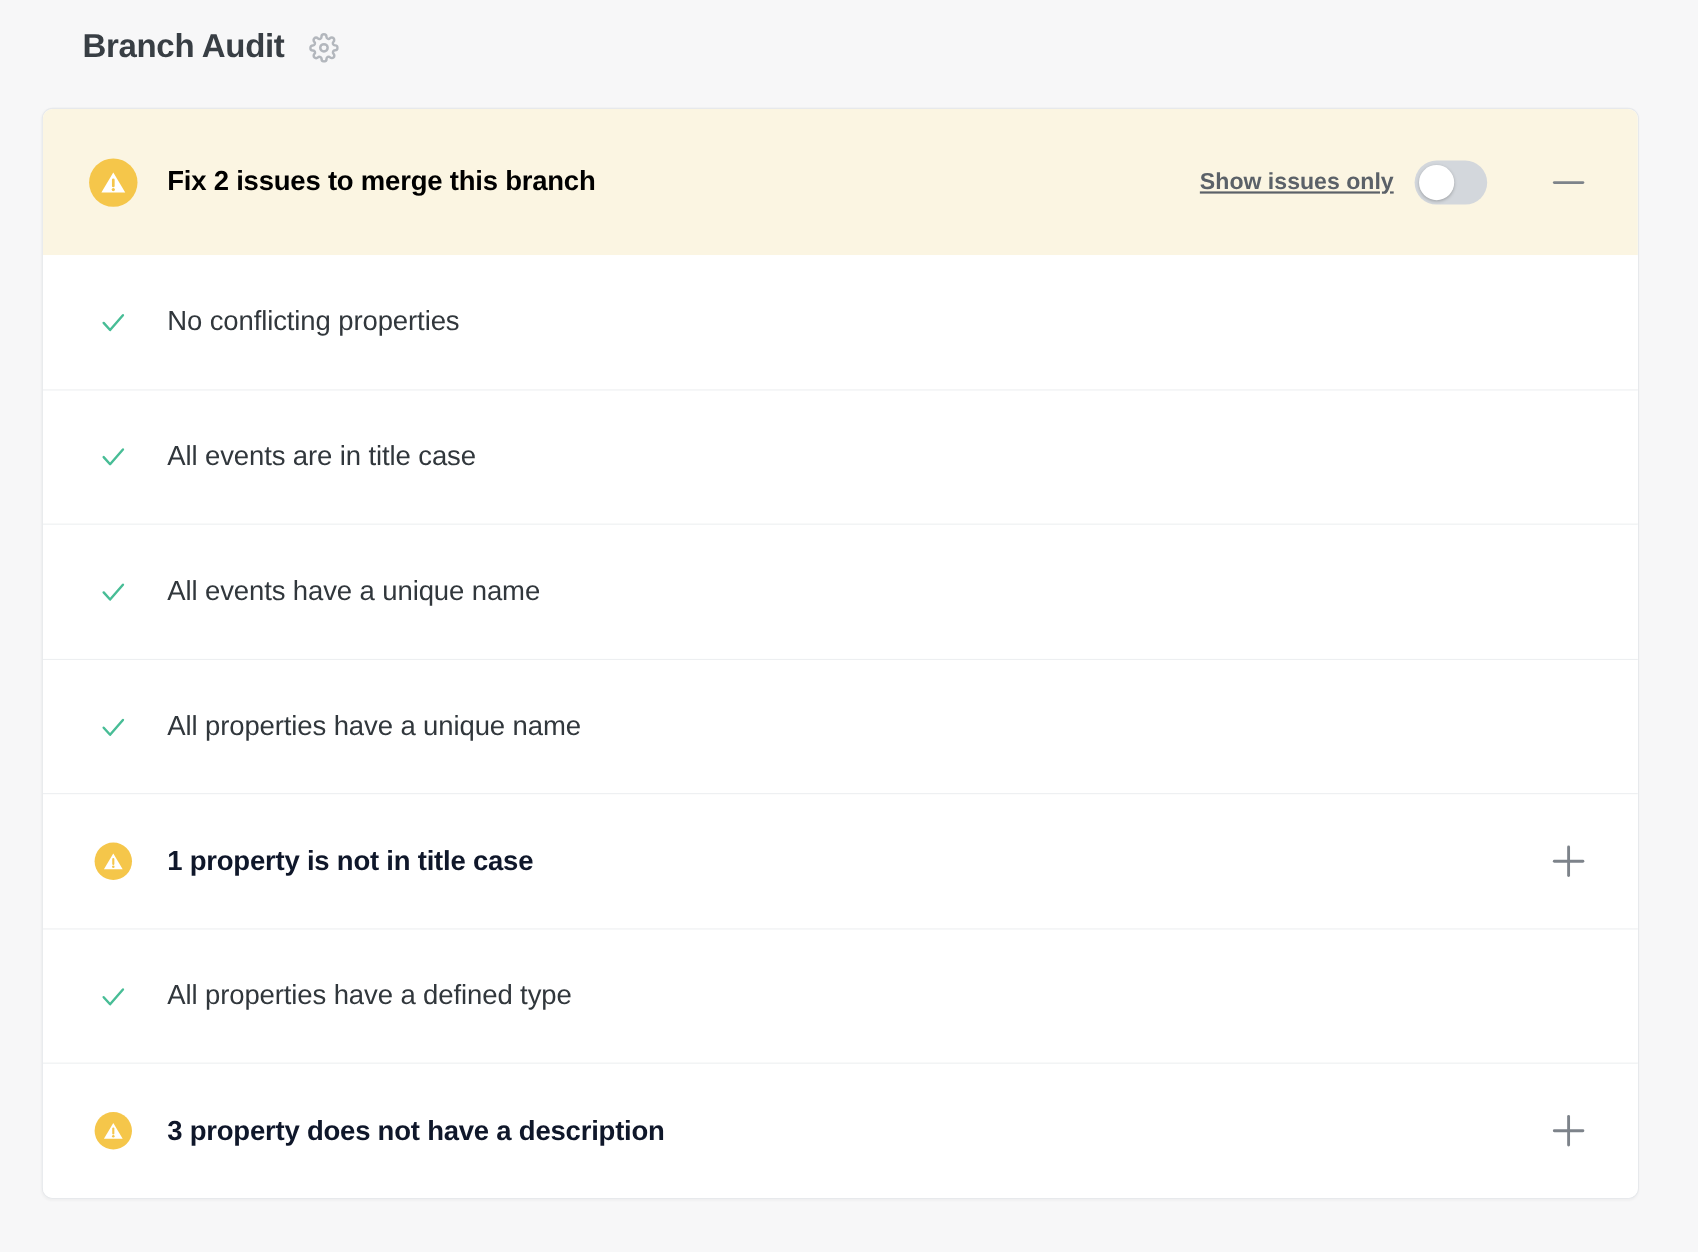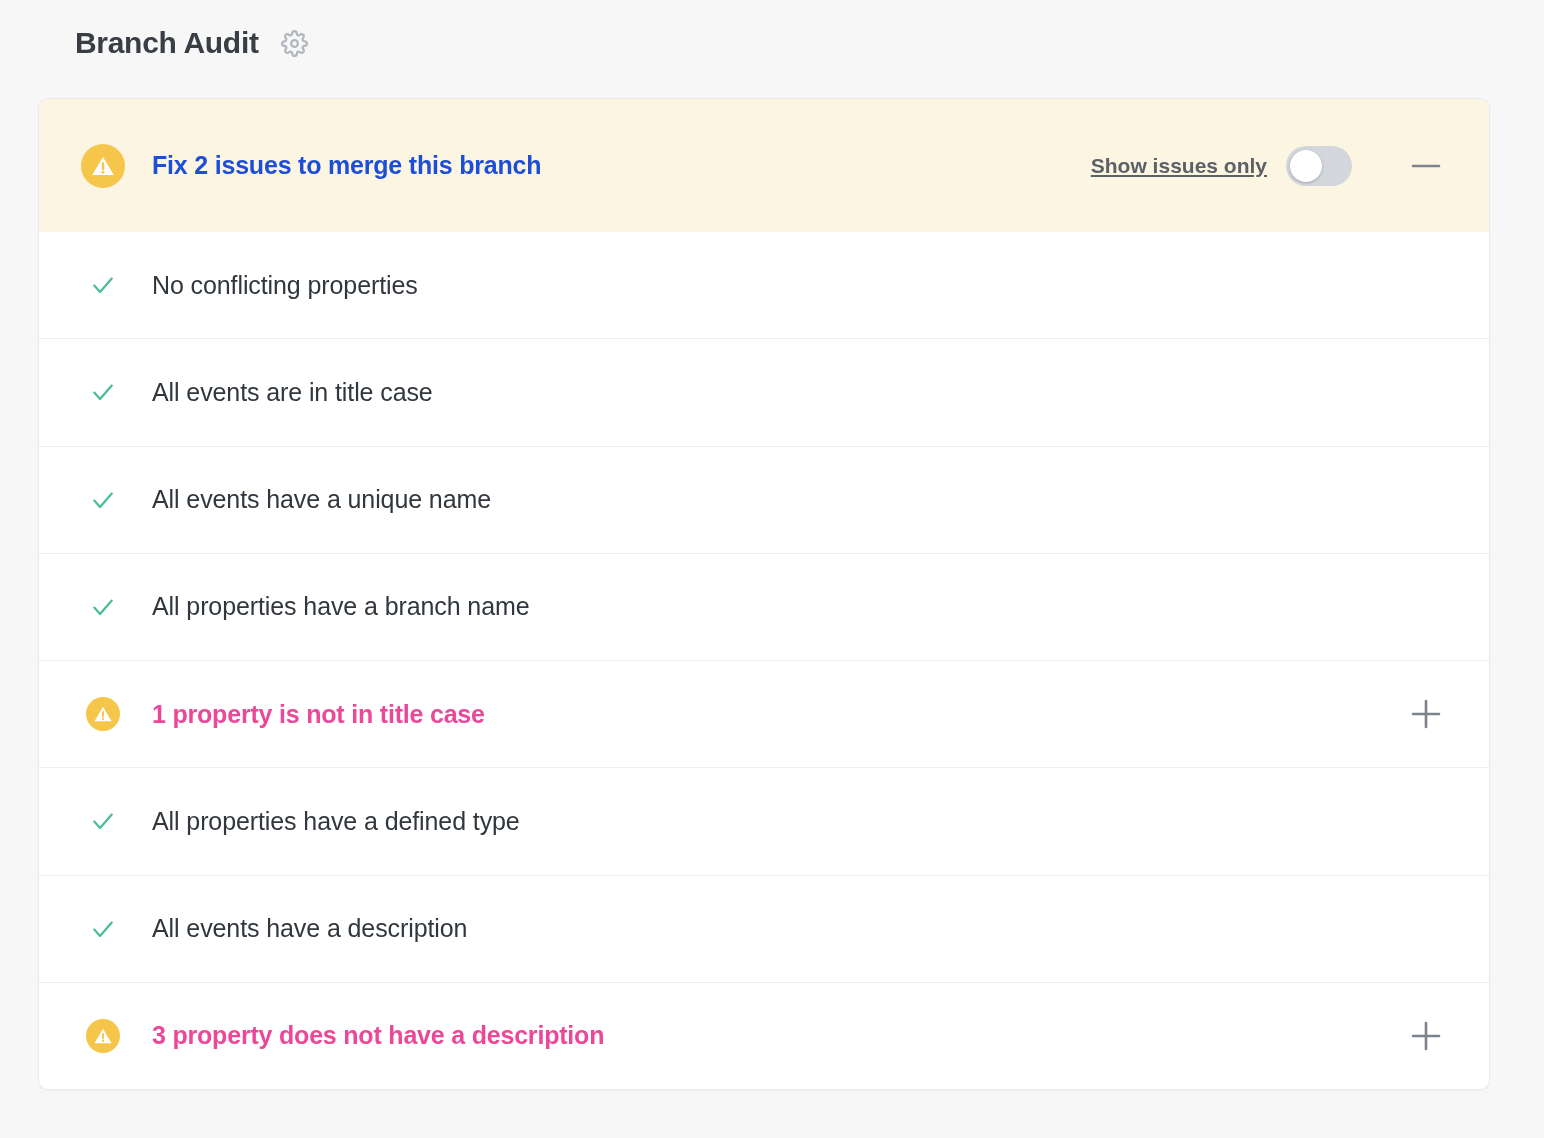--- a/index.html
+++ b/index.html
@@ -50,21 +50,21 @@
   }
   .warn-circle {
     border-radius: 50%;
     background: #f5c64a;
     display: flex; align-items: center; justify-content: center;
   }
   .warn-circle.lg { width: 44px; height: 44px; }
   .warn-circle.sm { width: 34px; height: 34px; }
   .banner-title {
     margin-left: 26px;
-    font-size: 25px; font-weight: 700; color: #1d4ed8;
+    font-size: 25px; font-weight: 700; color: #000000;
     letter-spacing: -0.2px;
   }
   .banner-spacer { flex: 1; }
   .toggle-label {
     font-size: 21px; font-weight: 700; color: #5b6168;
     margin-right: 19px;
     text-decoration: underline;
   }
   .toggle {
     position: relative;
@@ -94,21 +94,21 @@
     padding: 0 47px 0 41px;
     border-top: 1px solid #edeff1;
     background: #ffffff;
   }
   .row:first-child { border-top: none; }
   .row-label {
     margin-left: 26px;
     font-size: 25px; color: #31373c; font-weight: 400;
     letter-spacing: -0.1px;
   }
-  .row.warning .row-label { font-weight: 700; color: #ec4899; letter-spacing: -0.2px; }
+  .row.warning .row-label { font-weight: 700; color: #0f172a; letter-spacing: -0.2px; }
   .row-spacer { flex: 1; }
   .expand-btn {
     width: 32px; height: 32px; flex: none;
     display: flex; align-items: center; justify-content: center;
     color: #7d838a; cursor: pointer; background: none; border: none; padding: 0;
   }
   .check-icon { color: #48bd96; }
 </style>
 </head>
 <body>
@@ -217,21 +217,21 @@
   </div>
         <div class="row pass">
     <div class="icon-cell">
       <span class="check-icon status-pass" style="display:flex;">
         <svg width="28" height="28" viewBox="0 0 24 24" fill="none" stroke="currentColor" stroke-width="1.9" stroke-linecap="round" stroke-linejoin="round">
           <polyline points="4.5 12.5 9.5 18 19.5 6.5"></polyline>
         </svg>
       </span>
 
     </div>
-    <div class="row-label">All properties have a branch name</div>
+    <div class="row-label">All properties have a unique name</div>
     <div class="row-spacer"></div>
     <button class="expand-btn" style="visibility:hidden;">
       <span style="display:flex;">
         <svg width="32" height="32" viewBox="0 0 32 32">
           <line x1="3" y1="16" x2="29" y2="16" stroke="currentColor" stroke-width="2.6" stroke-linecap="round"></line>
           <line x1="16" y1="3" x2="16" y2="29" stroke="currentColor" stroke-width="2.6" stroke-linecap="round"></line>
         </svg>
       </span>
     </button>
   </div>
@@ -270,40 +270,20 @@
     <div class="row-spacer"></div>
     <button class="expand-btn" style="visibility:hidden;">
       <span style="display:flex;">
         <svg width="32" height="32" viewBox="0 0 32 32">
           <line x1="3" y1="16" x2="29" y2="16" stroke="currentColor" stroke-width="2.6" stroke-linecap="round"></line>
           <line x1="16" y1="3" x2="16" y2="29" stroke="currentColor" stroke-width="2.6" stroke-linecap="round"></line>
         </svg>
       </span>
     </button>
   </div>
-        <div class="row pass">
-    <div class="icon-cell">
-      <span class="check-icon status-pass" style="display:flex;">
-        <svg width="28" height="28" viewBox="0 0 24 24" fill="none" stroke="currentColor" stroke-width="1.9" stroke-linecap="round" stroke-linejoin="round">
-          <polyline points="4.5 12.5 9.5 18 19.5 6.5"></polyline>
-        </svg>
-      </span>
-
-    </div>
-    <div class="row-label">All events have a description</div>
-    <div class="row-spacer"></div>
-    <button class="expand-btn" style="visibility:hidden;">
-      <span style="display:flex;">
-        <svg width="32" height="32" viewBox="0 0 32 32">
-          <line x1="3" y1="16" x2="29" y2="16" stroke="currentColor" stroke-width="2.6" stroke-linecap="round"></line>
-          <line x1="16" y1="3" x2="16" y2="29" stroke="currentColor" stroke-width="2.6" stroke-linecap="round"></line>
-        </svg>
-      </span>
-    </button>
-  </div>
         <div class="row warning">
     <div class="icon-cell">
 
       <span class="warn-circle sm status-warning" style="display: flex;">
         <svg width="22" height="22" viewBox="0 0 24 24">
           <path d="M12 4.2 L21.3 19.8 H2.7 Z" fill="#ffffff"></path>
           <line x1="12" y1="9.8" x2="12" y2="14.6" stroke="#f5c64a" stroke-width="2.1" stroke-linecap="round"></line>
           <circle cx="12" cy="17.4" r="1.25" fill="#f5c64a"></circle>
         </svg>
       </span>

